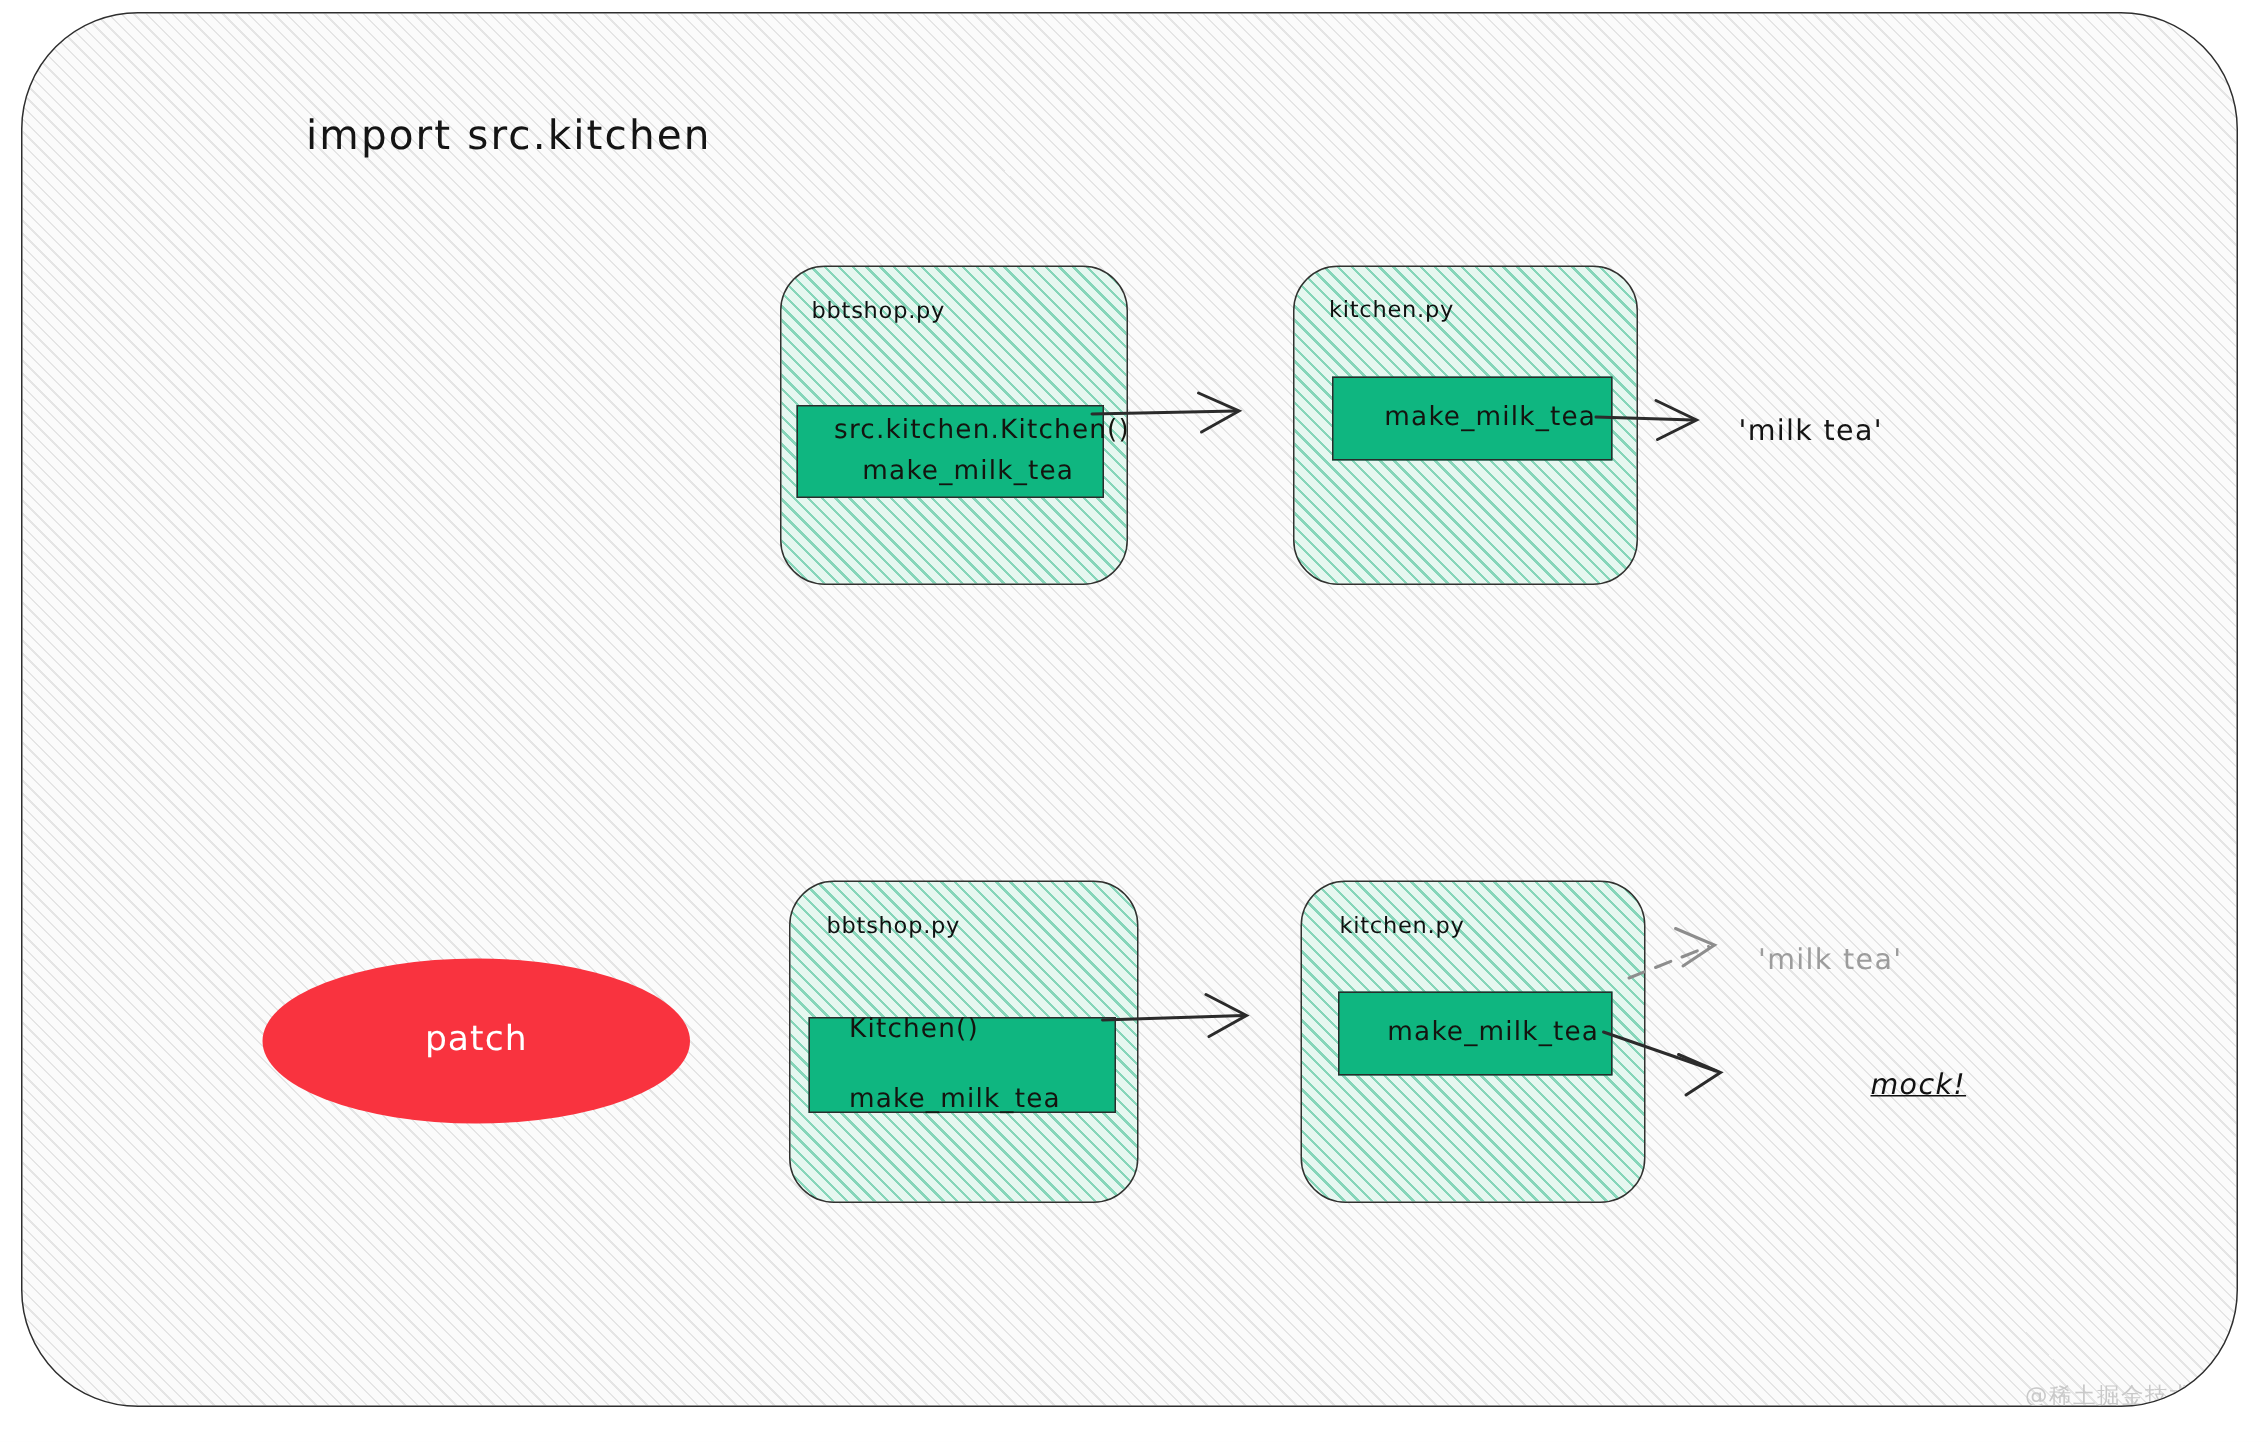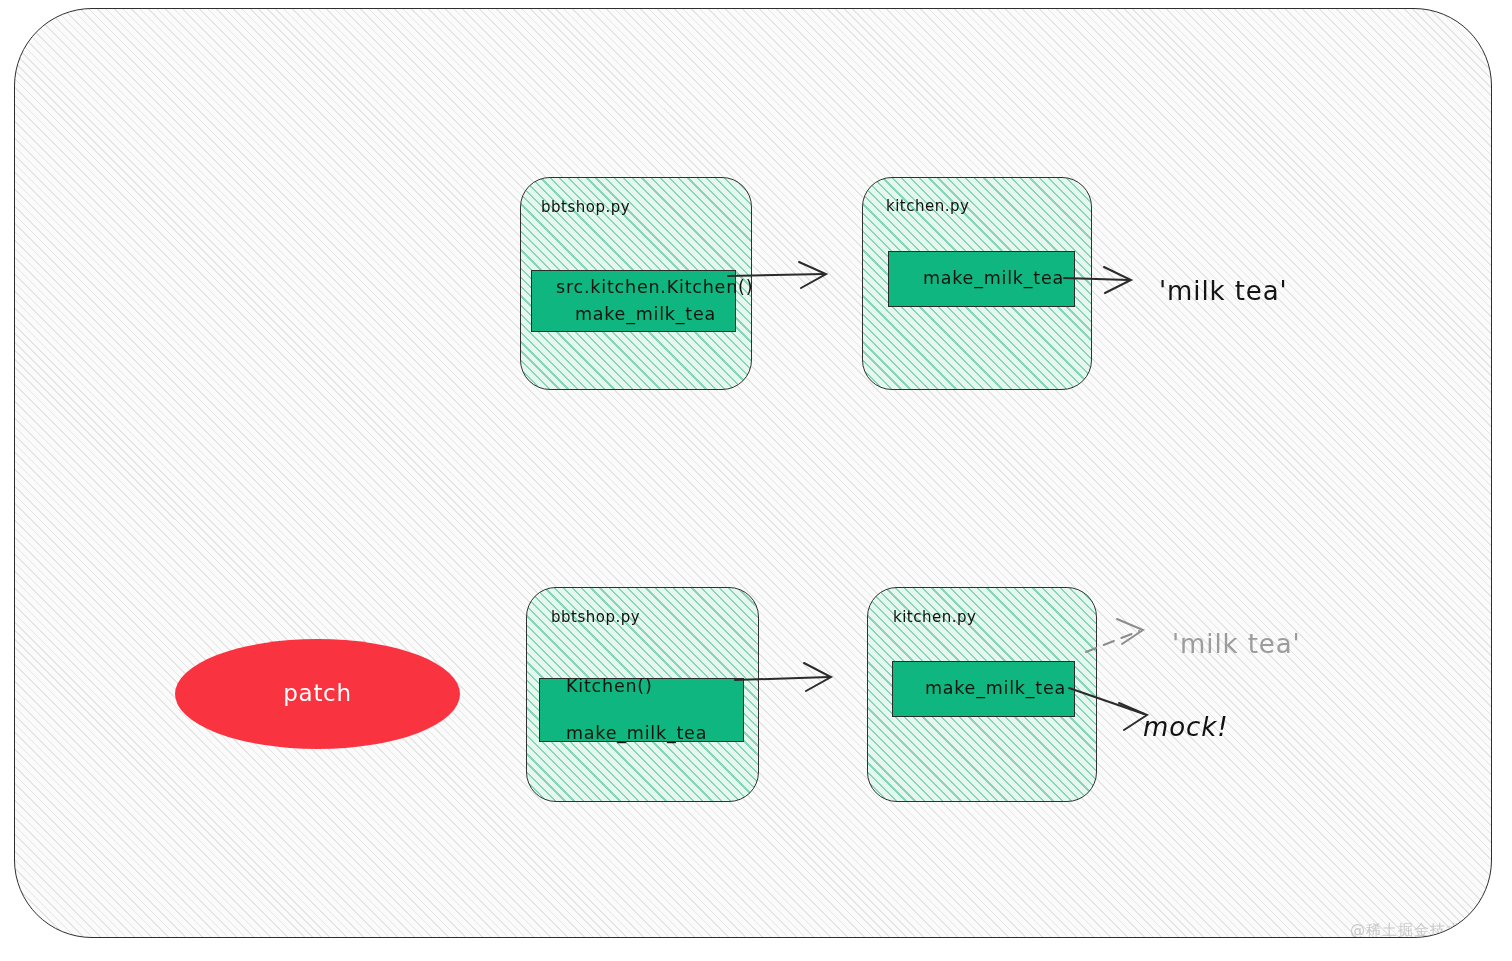--- a/index.html
+++ b/index.html
@@ -132,27 +132,27 @@
     font-size: 23px;
     letter-spacing: 0.7px;
     line-height: 1.3;
     text-align: center;
   }
   #patch-ellipse .line.big { font-size: 23.5px; }
 
   
   .out-label {
     position: absolute;
-    font-size: 26px;
+    font-size: 19px;
     letter-spacing: 0.9px;
     text-align: right;
   }
   #out-top      { left: 1144px; top: 267px; color: #141414; }
   #out-bot-milk { left: 1157px; top: 620px; color: #9c9c9c; }
-  #out-bot-mock { left: 1128px; top: 703px; color: #111111; font-style: italic; }
+  #out-bot-mock { left: 1232px; top: 703px; color: #111111; font-style: italic; text-decoration: underline; }
 
   
   #arrows {
     position: absolute;
     left: 0; top: 0;
     width: 1512px; height: 961px;
     pointer-events: none;
   }
 
   
@@ -166,20 +166,21 @@
     margin-left: 13px;
   }
 </style>
 </head>
 <body>
 
 <div id="stage">
 
   <div class="outer-frame">
 
+    <div class="hand title">import src.kitchen</div>
 
     <div class="module" id="mod-top-left">
       <div class="hand module-label">bbtshop.py</div>
       <div class="inner-box center" id="inner-top-left">
         <div class="hand line">src.kitchen.Kitchen()</div>
         <div class="hand line">make_milk_tea</div>
       </div>
     </div>
 
     <div class="module" id="mod-top-right">

